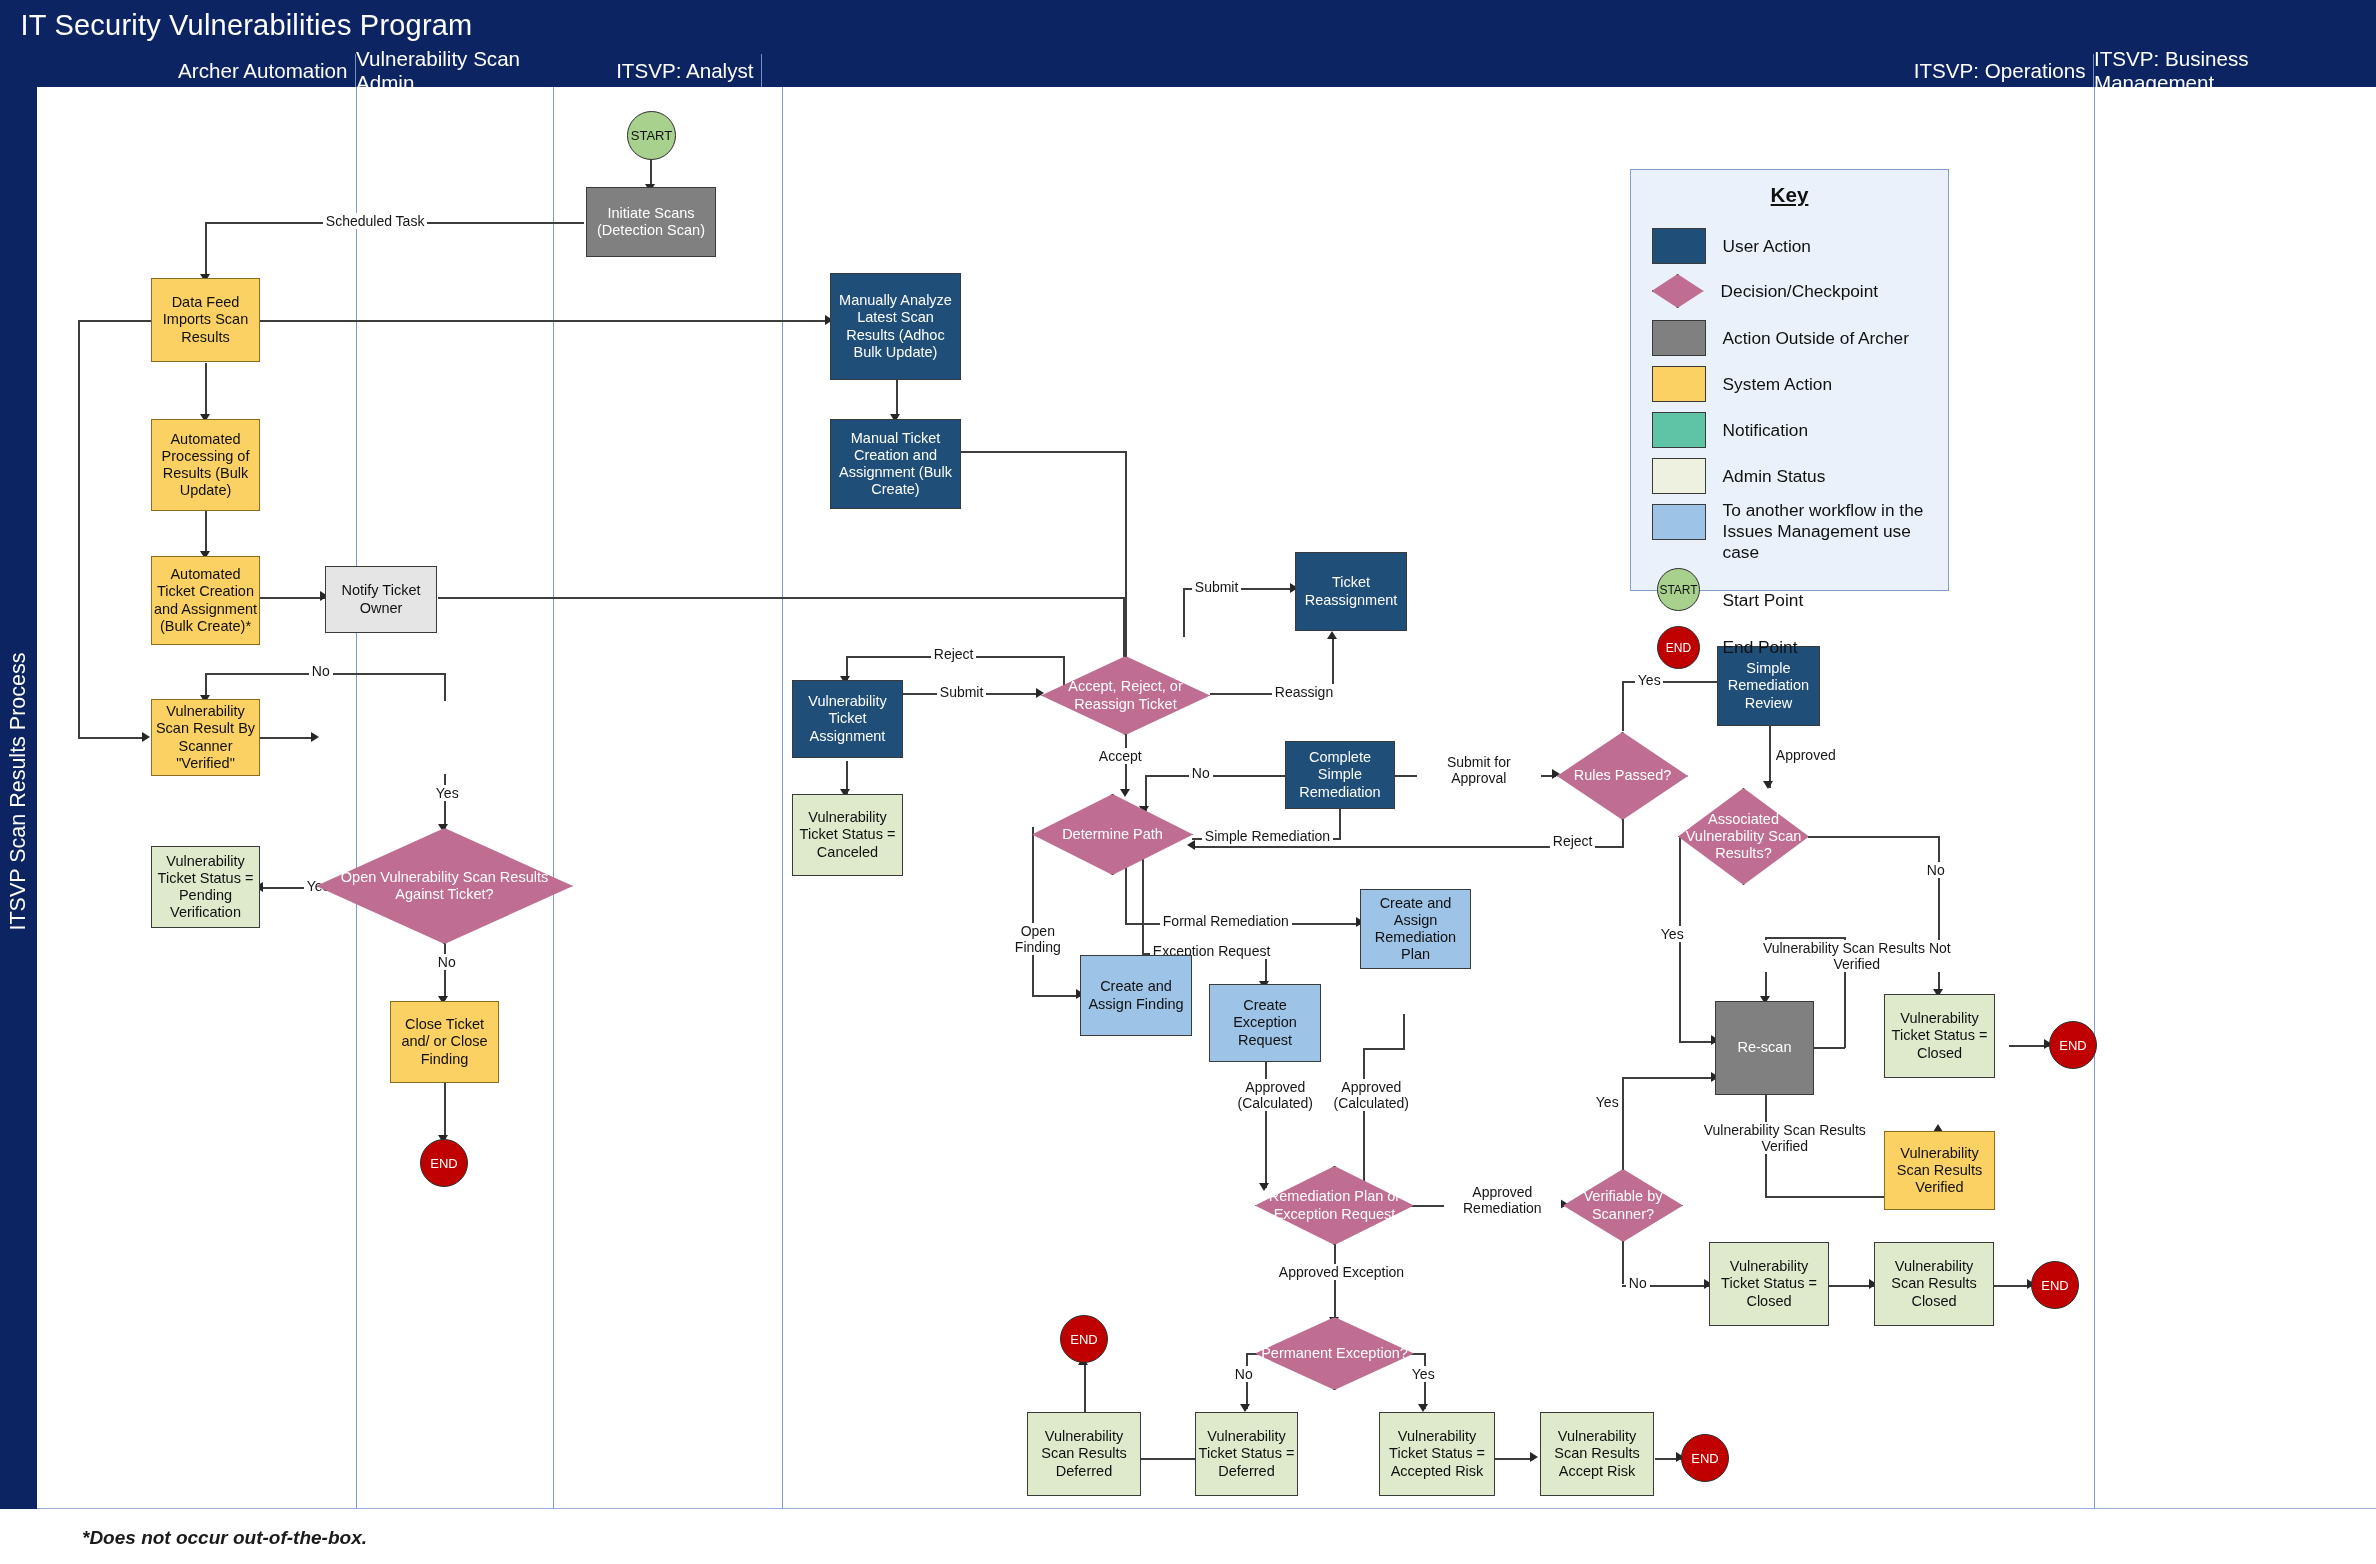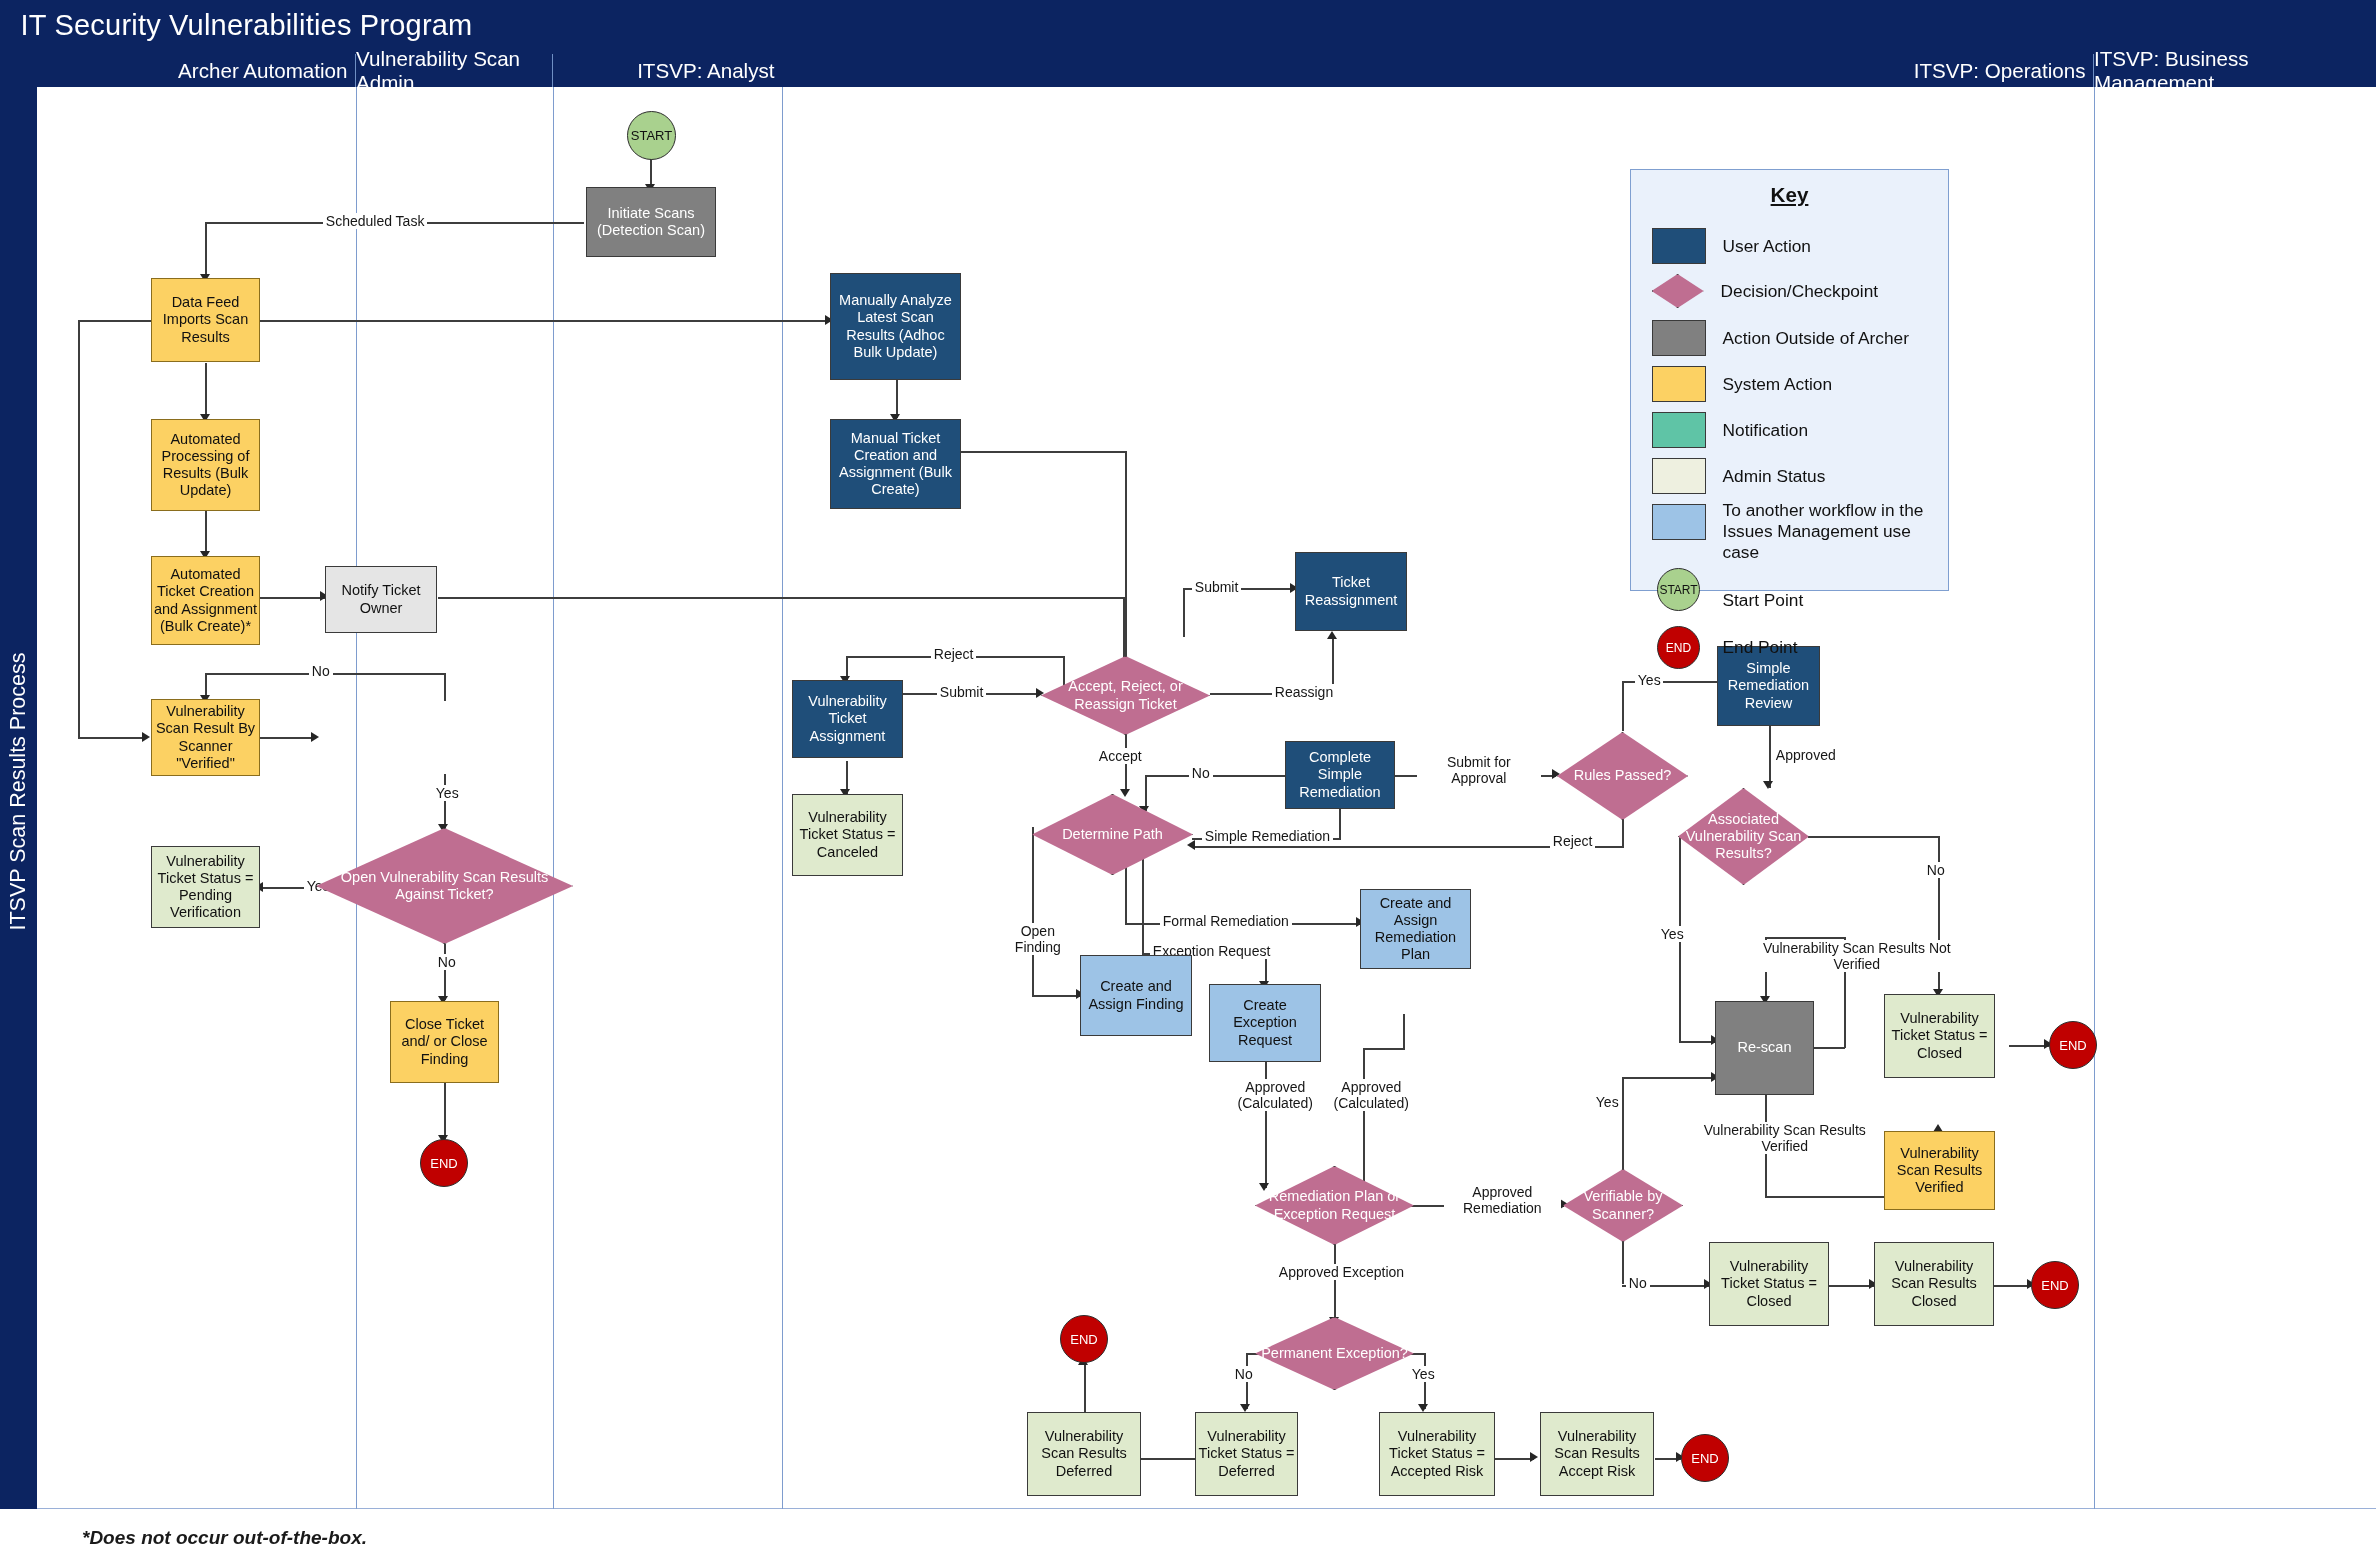--- a/index.html
+++ b/index.html
@@ -77,21 +77,21 @@
     <div class="txt">IT Security Vulnerabilities Program</div>
   </div>
   <div class="lane-header-band"></div>
 
   <div class="lane-hdr" style="left:37px;width:319px;">
     <span>Archer Automation</span>
     </div>
   <div class="lane-hdr" style="left:356px;width:197px;">
     <span>Vulnerability Scan Admin</span>
     </div>
-  <div class="lane-hdr" style="left:553px;width:230px;">
+  <div class="lane-hdr" style="left:532px;width:230px;">
     <span>ITSVP: Analyst</span>
     </div>
   <div class="lane-hdr" style="left:782px;width:1312px;">
     <span>ITSVP: Operations</span>
     </div>
   <div class="lane-hdr last" style="left:2094px;width:283px;padding-right:3.7px;">
     <span>ITSVP: Business Management</span>
     </div>
 
   <div class="vstrip">

